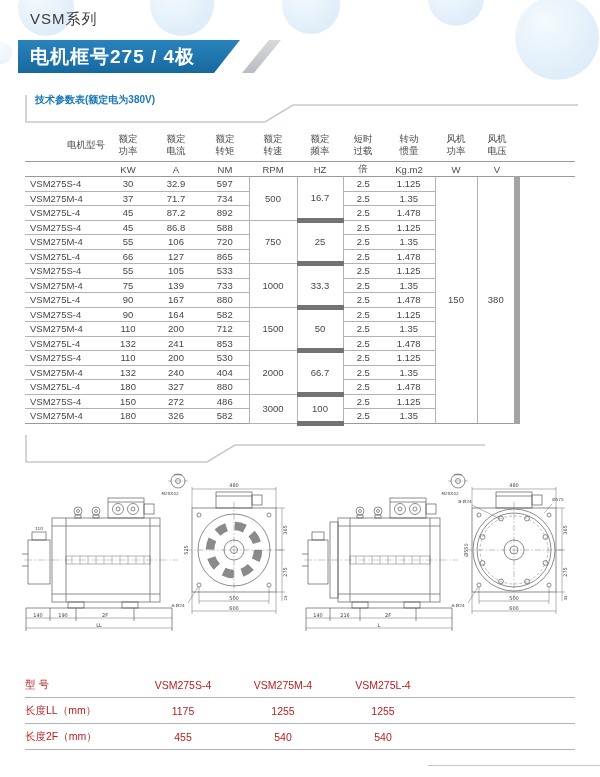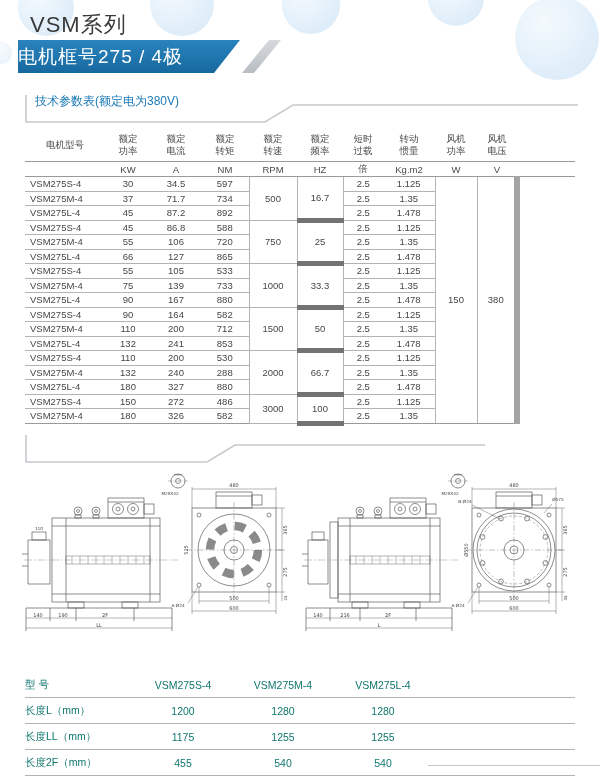--- a/index.html
+++ b/index.html
@@ -2,54 +2,54 @@
 <html><head>
 <meta charset="utf-8">
 <style>
   html,body{margin:0;padding:0;background:#fff;}
   .page{position:relative;width:600px;height:777px;background:#ffffff;overflow:hidden;
         font-family:"Liberation Sans","DejaVu Sans",sans-serif;}
   
   .bubble{position:absolute;border-radius:50%;
      background:radial-gradient(circle at 35% 30%, #f4fafd 0%, #e2effa 60%, #d6e9f6 100%);}
   
-  .vsm-title{position:absolute;left:30px;top:10px;font-size:22px;color:#3a3a3a;letter-spacing:1px;}
+  .vsm-title{position:absolute;left:30px;top:10px;font-size:15px;color:#3a3a3a;letter-spacing:1px;}
   .banner{position:absolute;left:18px;top:40px;width:222px;height:33px;
      background:linear-gradient(#2a83bd,#16699f);
      clip-path:polygon(0 0,100% 0,calc(100% - 26px) 100%,0 100%);
-     color:#fff;font-weight:normal;font-size:19px;line-height:33px;
+     color:#fff;font-weight:bold;font-size:19px;line-height:33px;padding-left:12px;
      box-sizing:border-box;letter-spacing:1px;}
   .banner-stripe{position:absolute;left:242px;top:40px;width:44px;height:33px;
      clip-path:polygon(27px 0,39px 0,12px 100%,0 100%);
      background:linear-gradient(#d6dade,#b8bdc3);}
   
   .section{position:absolute;left:25px;width:556px;height:38px;}
-  .section .txt{position:absolute;left:10px;top:3px;font-size:12px;font-weight:normal;color:#1a79b6;}
+  .section .txt{position:absolute;left:10px;top:3px;font-size:10px;font-weight:bold;color:#1a79b6;}
   .section svg{position:absolute;left:0;top:0;}
   
   #spec-table{position:absolute;left:25px;top:128px;border-collapse:collapse;table-layout:fixed;width:550px;}
   #spec-table th,#spec-table td{padding:0;font-weight:normal;}
   .ch{height:33px;font-size:9.5px;line-height:1.2;vertical-align:middle;text-align:center;
       border-bottom:1px solid #9a9a9a;color:#4a4a4a;}
-  .ch-first{text-align:center;padding-left:3px;}
+  .ch-first{text-align:right;padding-left:3px;}
   .cu{height:14px;font-size:9.5px;text-align:center;border-bottom:1px solid #9a9a9a;color:#4a4a4a;}
   #spec-table tbody td{height:13.5px;font-size:9.5px;color:#464646;text-align:center;line-height:1;}
   .c-model{text-align:left !important;padding-left:5px !important;border-bottom:1px solid #b3b3b3;}
   .c-num{border-bottom:1px solid #b3b3b3;}
   .c-rpm{border-left:1px solid #b3b3b3;border-right:1px solid #b3b3b3;border-bottom:1px solid #b3b3b3;}
   .c-hz{border-right:1px solid #b3b3b3;border-bottom:5px solid #737373;}
   .c-fw{border-left:1px solid #b3b3b3;border-right:1px solid #b3b3b3;border-bottom:1px solid #9a9a9a;}
   .c-fv{border-right:6px solid #a3a3a3;border-bottom:1px solid #9a9a9a;}
   #spec-table tbody tr:last-child td{border-bottom:1px solid #9a9a9a;}
   
   .drawings{position:absolute;left:22px;top:468px;width:560px;height:180px;display:flex;gap:8px;}
   .drawings svg{font-family:"DejaVu Sans",sans-serif;}
   
   #dim-table{position:absolute;left:25px;top:672px;border-collapse:collapse;table-layout:fixed;
-      width:550px;color:#0f766e;}
+      width:550px;color:#b91c1c;}
   #dim-table th,#dim-table td{height:25px;font-size:10.5px;font-weight:normal;
       border-bottom:1px solid #b3b3b3;padding:0;}
   .dt-label{text-align:left;padding-left:5px;}
   .dt-val{text-align:center;}
   .footer-line{position:absolute;right:0;bottom:11px;width:172px;border-top:1px solid #c6c6c6;}
 </style>
 </head>
 <body>
 
 <div class="page">
@@ -140,21 +140,21 @@
           <td class="cu">Kg.m2</td>
           <td class="cu">W</td>
           <td class="cu">V</td>
           <td class="cu"></td>
         </tr>
       </thead>
       <tbody>
         <tr>
           <td class="c-model">VSM275S-4</td>
           <td class="c-num">30</td>
-          <td class="c-num">34.5</td>
+          <td class="c-num">32.9</td>
           <td class="c-num">597</td>
           <td class="c-rpm" rowspan="3">500</td>
           <td class="c-hz" rowspan="3">16.7</td>
           <td class="c-num">2.5</td>
           <td class="c-num">1.125</td>
           <td class="c-fw" rowspan="17">150</td>
           <td class="c-fv" rowspan="17">380</td>
           <td class="c-tr" rowspan="17"></td>
         </tr>
         <tr>
@@ -258,21 +258,21 @@
           <td class="c-num">530</td>
           <td class="c-rpm" rowspan="3">2000</td>
           <td class="c-hz" rowspan="3">66.7</td>
           <td class="c-num">2.5</td>
           <td class="c-num">1.125</td>
         </tr>
         <tr>
           <td class="c-model">VSM275M-4</td>
           <td class="c-num">132</td>
           <td class="c-num">240</td>
-          <td class="c-num">288</td>
+          <td class="c-num">404</td>
           <td class="c-num">2.5</td>
           <td class="c-num">1.35</td>
         </tr>
         <tr>
           <td class="c-model">VSM275L-4</td>
           <td class="c-num">180</td>
           <td class="c-num">327</td>
           <td class="c-num">880</td>
           <td class="c-num">2.5</td>
           <td class="c-num">1.478</td>
@@ -534,27 +534,20 @@
       <tr>
         <th class="dt-label">型  号</th>
         <th class="dt-val">VSM275S-4</th>
         <th class="dt-val">VSM275M-4</th>
         <th class="dt-val">VSM275L-4</th>
         <th></th>
       </tr>
     </thead>
     <tbody>
       <tr>
-        <td class="dt-label">长度L（mm）</td>
-        <td class="dt-val">1200</td>
-        <td class="dt-val">1280</td>
-        <td class="dt-val">1280</td>
-        <td></td>
-      </tr>
-      <tr>
         <td class="dt-label">长度LL（mm）</td>
         <td class="dt-val">1175</td>
         <td class="dt-val">1255</td>
         <td class="dt-val">1255</td>
         <td></td>
       </tr>
       <tr>
         <td class="dt-label">长度2F（mm）</td>
         <td class="dt-val">455</td>
         <td class="dt-val">540</td>

